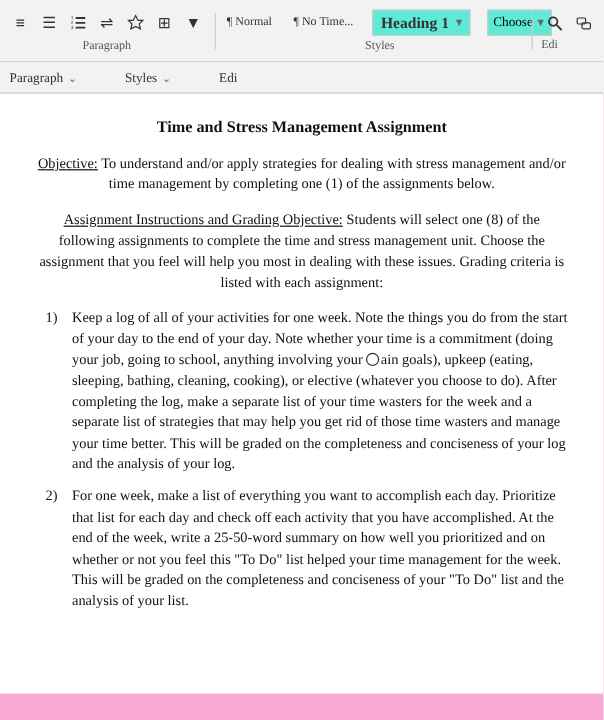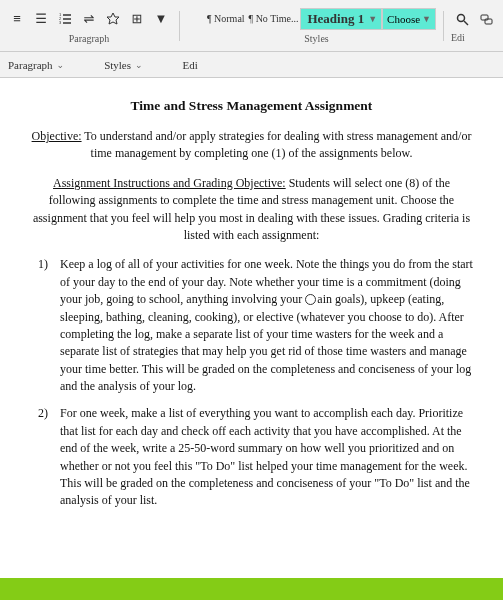--- a/index.html
+++ b/index.html
@@ -98,42 +98,41 @@
     .styles-section {
       display: flex;
       flex-direction: column;
       flex: 1;
       min-width: 0;
     }
 
     .styles-top {
       display: flex;
       align-items: center;
-      gap: 0;
+      gap: 14px;
       margin-bottom: 2px;
-      justify-content: flex-end;
     }
 
     .edit-section {
       display: flex;
       flex-direction: column;
       align-items: flex-start;
       font-size: 10px;
       color: #555;
       min-width: 30px;
     }
 
     .edit-icons {
       display: flex;
       gap: 2px;
     }
 
     
     .document-container {
-      background: #84cc16;
+      background: #f9a8d4;
       margin: 0;
       padding: 0;
       height: calc(600px - 52px - 26px);
       overflow-y: auto;
       position: relative;
     }
 
     .section-label-bar {
       background: #f2f2f2;
       border-bottom: 1px solid #ccc;

